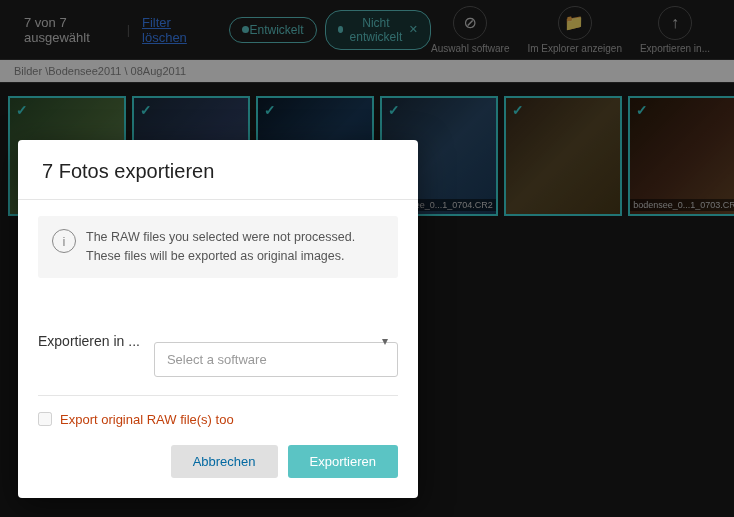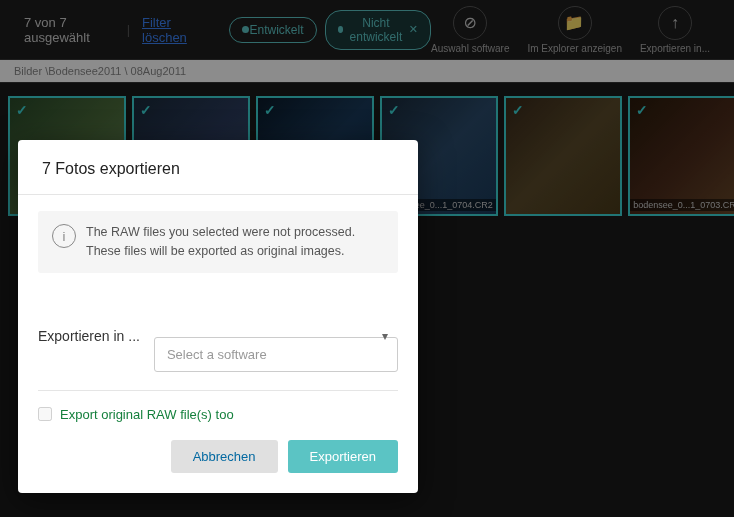--- a/index.html
+++ b/index.html
@@ -177,21 +177,21 @@
     
     .dialog {
       background: #fff;
       border-radius: 4px;
       width: 400px;
       padding: 0 0 20px 0;
       box-shadow: 0 8px 32px rgba(0,0,0,0.5);
     }
     .dialog-title {
       padding: 20px 24px 16px 24px;
-      font-size: 16px;
+      font-size: 20px;
       font-weight: 400;
       color: #222;
       border-bottom: 1px solid #e5e5e5;
     }
     .dialog-info-box {
       margin: 16px 20px;
       padding: 12px 14px;
       background: #f5f5f5;
       border-radius: 3px;
       display: flex;
@@ -267,21 +267,21 @@
       align-items: center;
       gap: 8px;
     }
     .dialog-checkbox {
       width: 14px;
       height: 14px;
       accent-color: #888;
     }
     .checkbox-label {
       font-size: 13px;
-      color: #15803d;
+      color: #c2410c;
     }
 
     .dialog-buttons {
       display: flex;
       justify-content: flex-end;
       gap: 10px;
       padding: 4px 20px 0 20px;
     }
     .btn-cancel {
       padding: 9px 22px;

